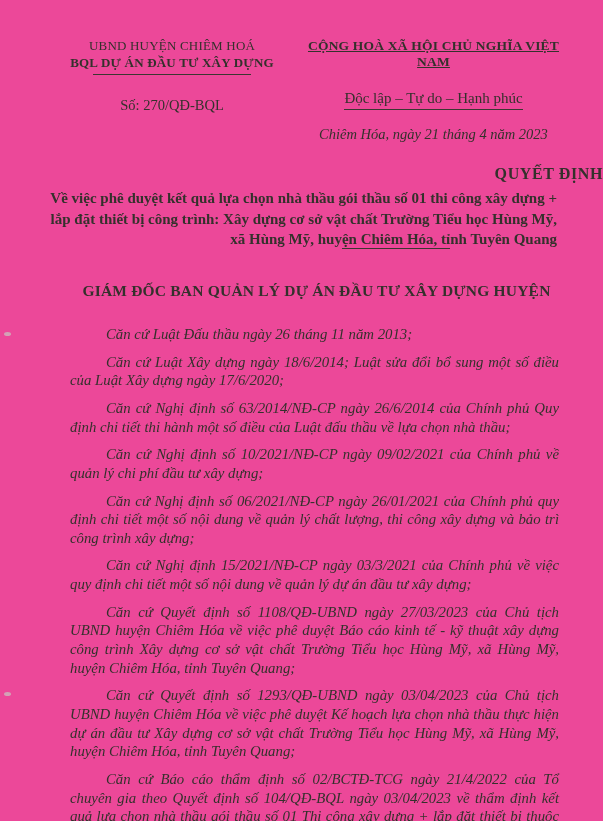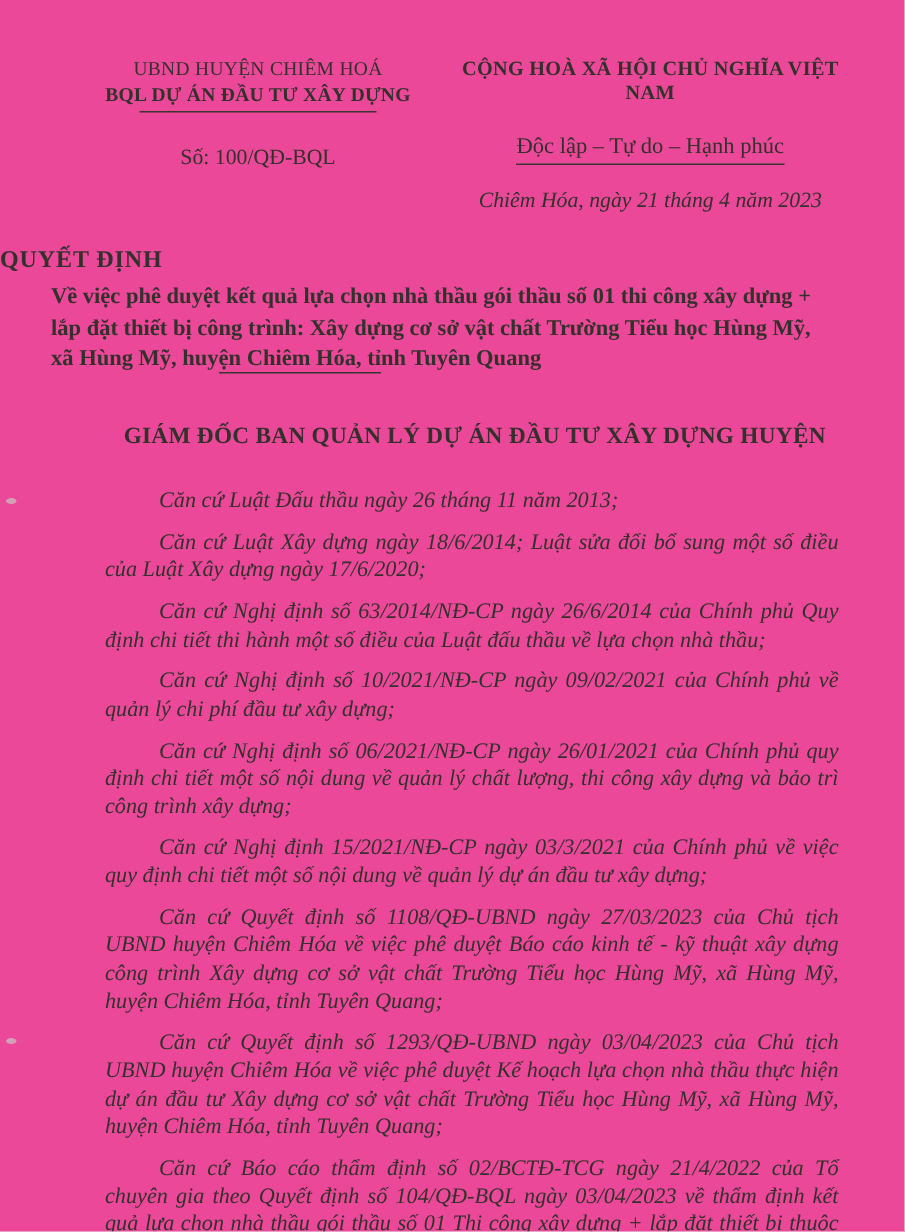--- a/index.html
+++ b/index.html
@@ -45,37 +45,38 @@
     margin: 3px auto 0 auto;
   }
   .doc-number {
     font-size: 14.5px;
     margin-top: 22px;
   }
   .nation-line1 {
     font-size: 13.5px;
     font-weight: bold;
     letter-spacing: 0.2px;
+    text-decoration: underline;
   }
   .nation-line2 {
     display: inline-block;
     font-size: 15px;
     font-weight: normal;
     border-bottom: 1.4px solid #3a3731;
     padding-bottom: 2px;
     margin-top: 20px;
   }
   .dateline {
     font-size: 14.5px;
     font-style: italic;
     margin-top: 16px;
   }
   
   .title-block {
-    text-align: left;
+    text-align: right;
     margin-top: 22px;
   }
   .decision-title {
     font-size: 16px;
     font-weight: bold;
     letter-spacing: 0.6px;
   }
   .decision-subtitle {
     margin: 5px 46px 0 34px;
     font-size: 15px;
@@ -125,21 +126,21 @@
 <div class="page">
 
   <div class="scan-mark-1"></div>
   <div class="scan-mark-2"></div>
 
   <div class="header">
     <div class="header-left">
       <div class="org-line1">UBND HUYỆN CHIÊM HOÁ</div>
       <div class="org-line2">BQL DỰ ÁN ĐẦU TƯ XÂY DỰNG</div>
       <div class="org-rule"></div>
-      <div class="doc-number">Số: 100/QĐ-BQL</div>
+      <div class="doc-number">Số: 270/QĐ-BQL</div>
     </div>
     <div class="header-right">
       <div class="nation-line1">CỘNG HOÀ XÃ HỘI CHỦ NGHĨA VIỆT NAM</div>
       <div><span class="nation-line2">Độc lập – Tự do – Hạnh phúc</span></div>
       <div class="dateline">Chiêm Hóa, ngày 21 tháng 4 năm 2023</div>
     </div>
   </div>
 
   <div class="title-block">
     <div class="decision-title">QUYẾT ĐỊNH</div>

